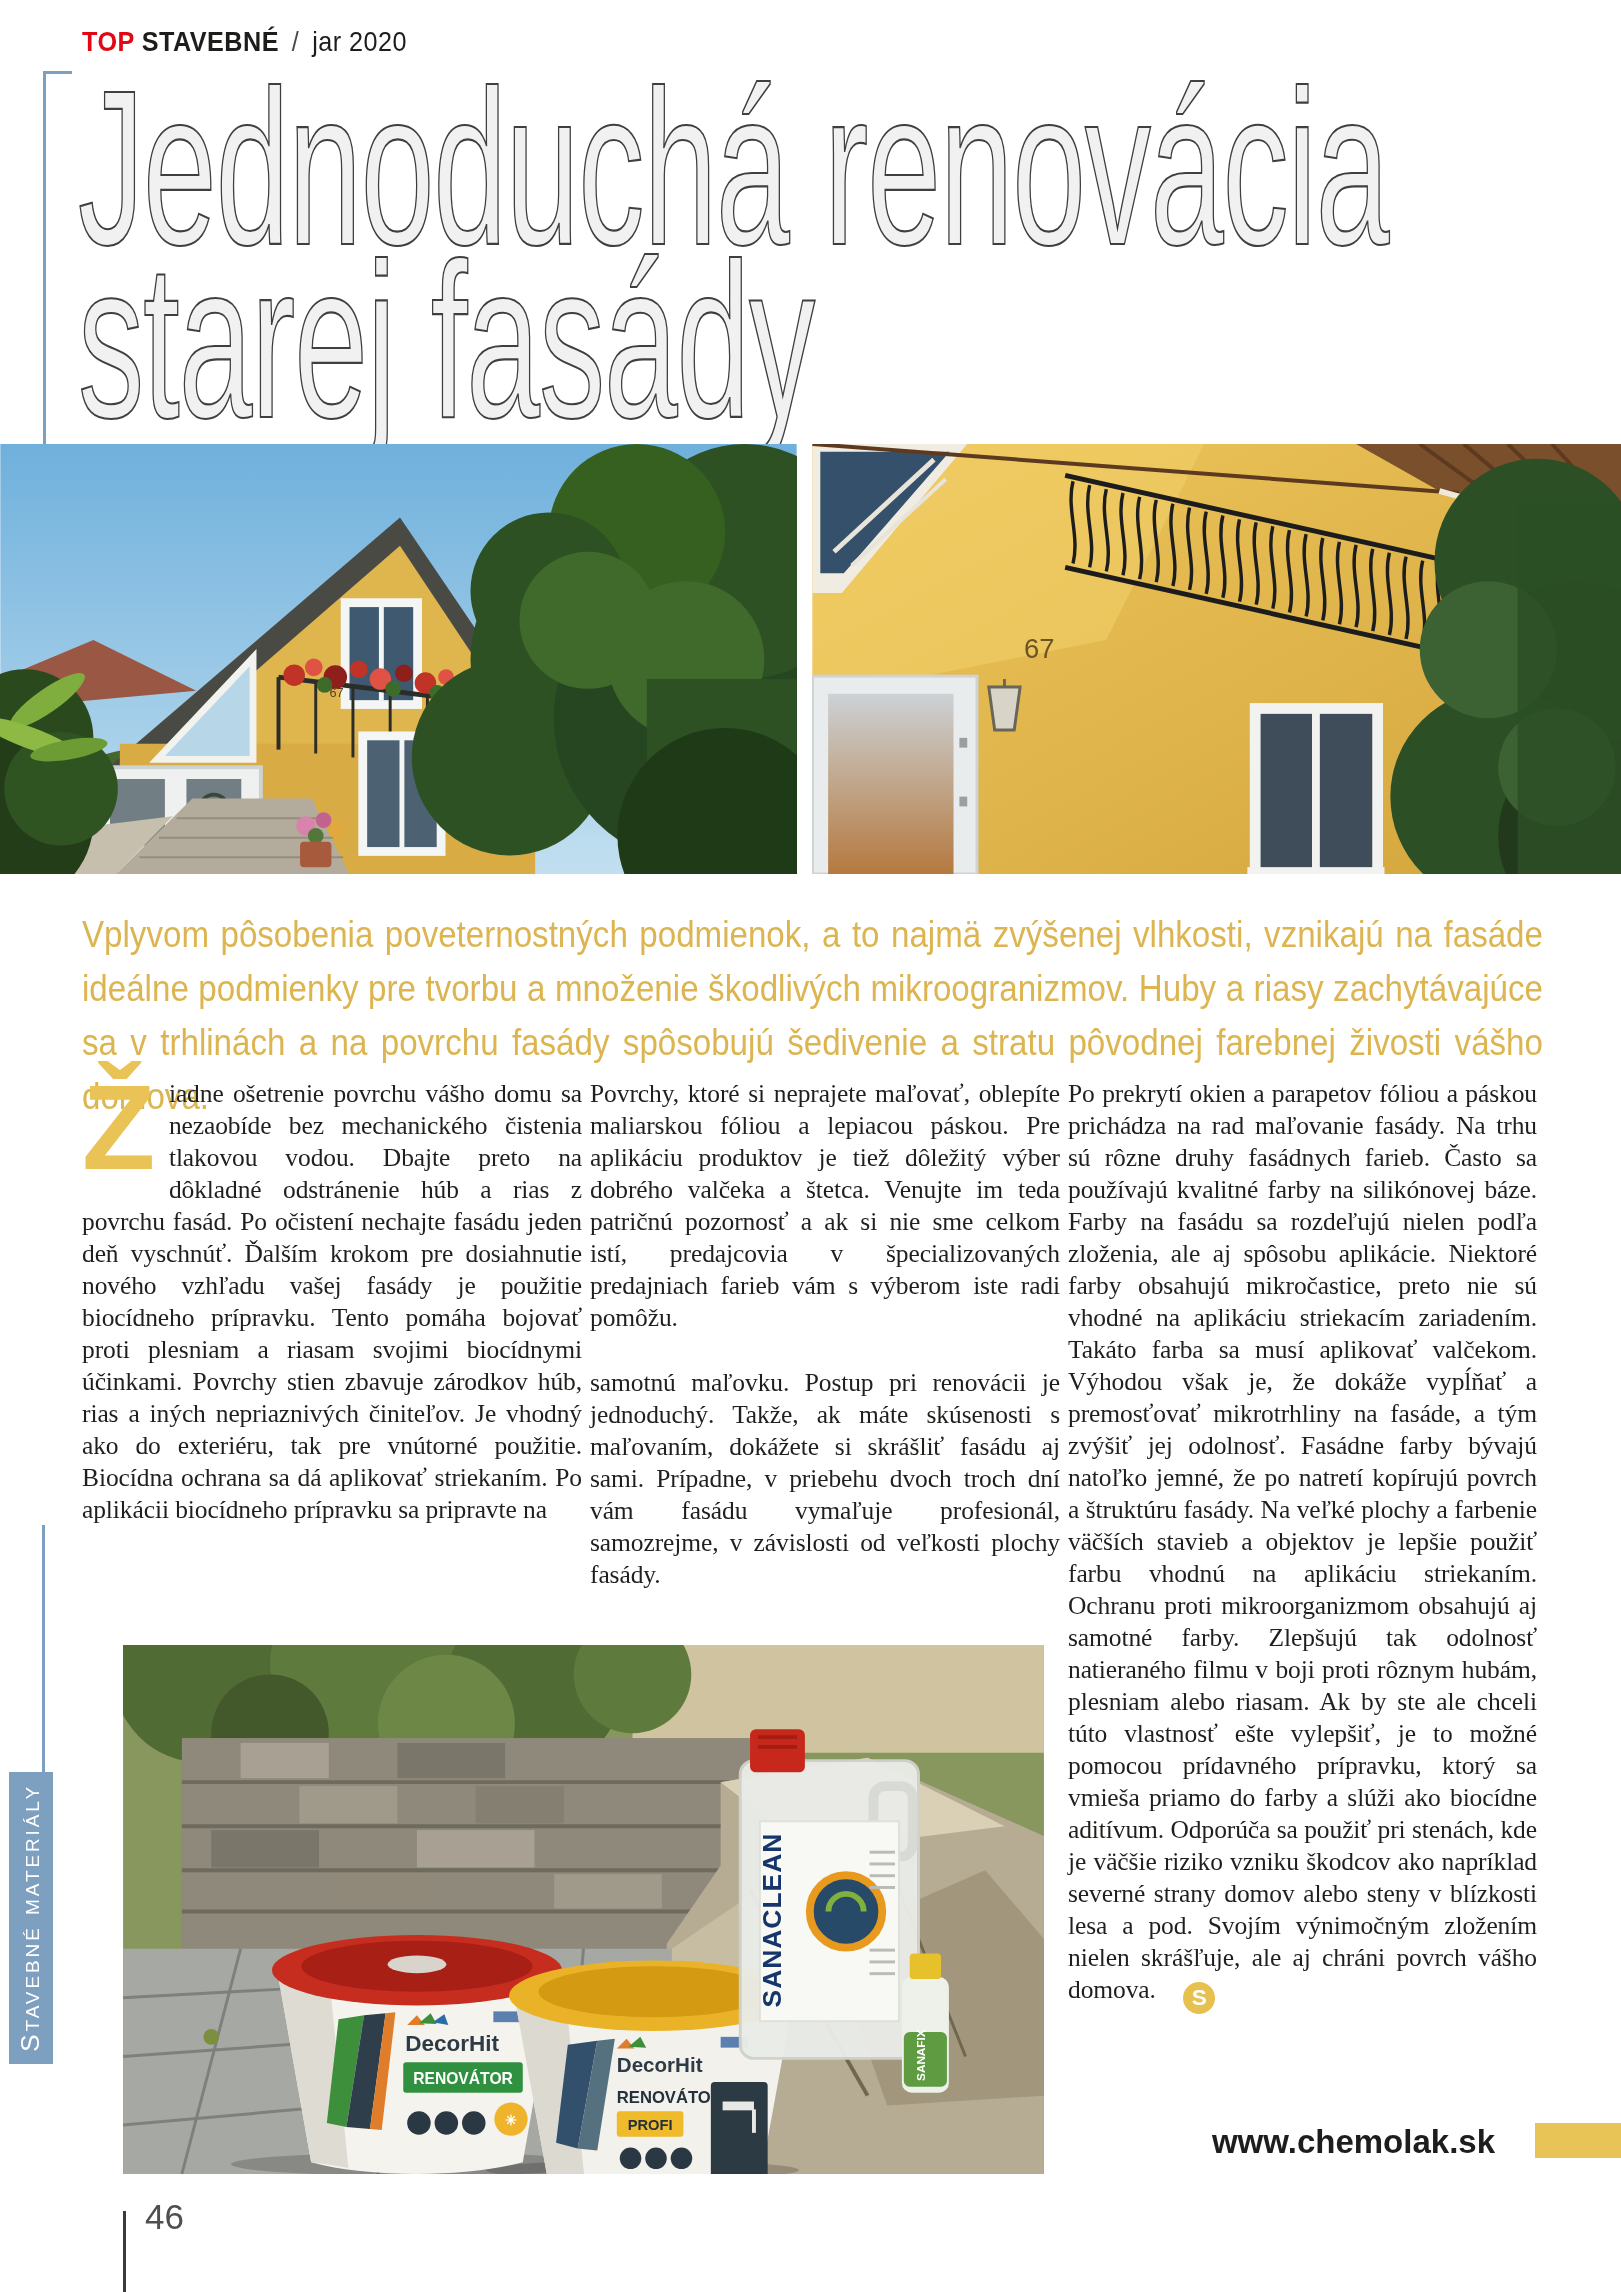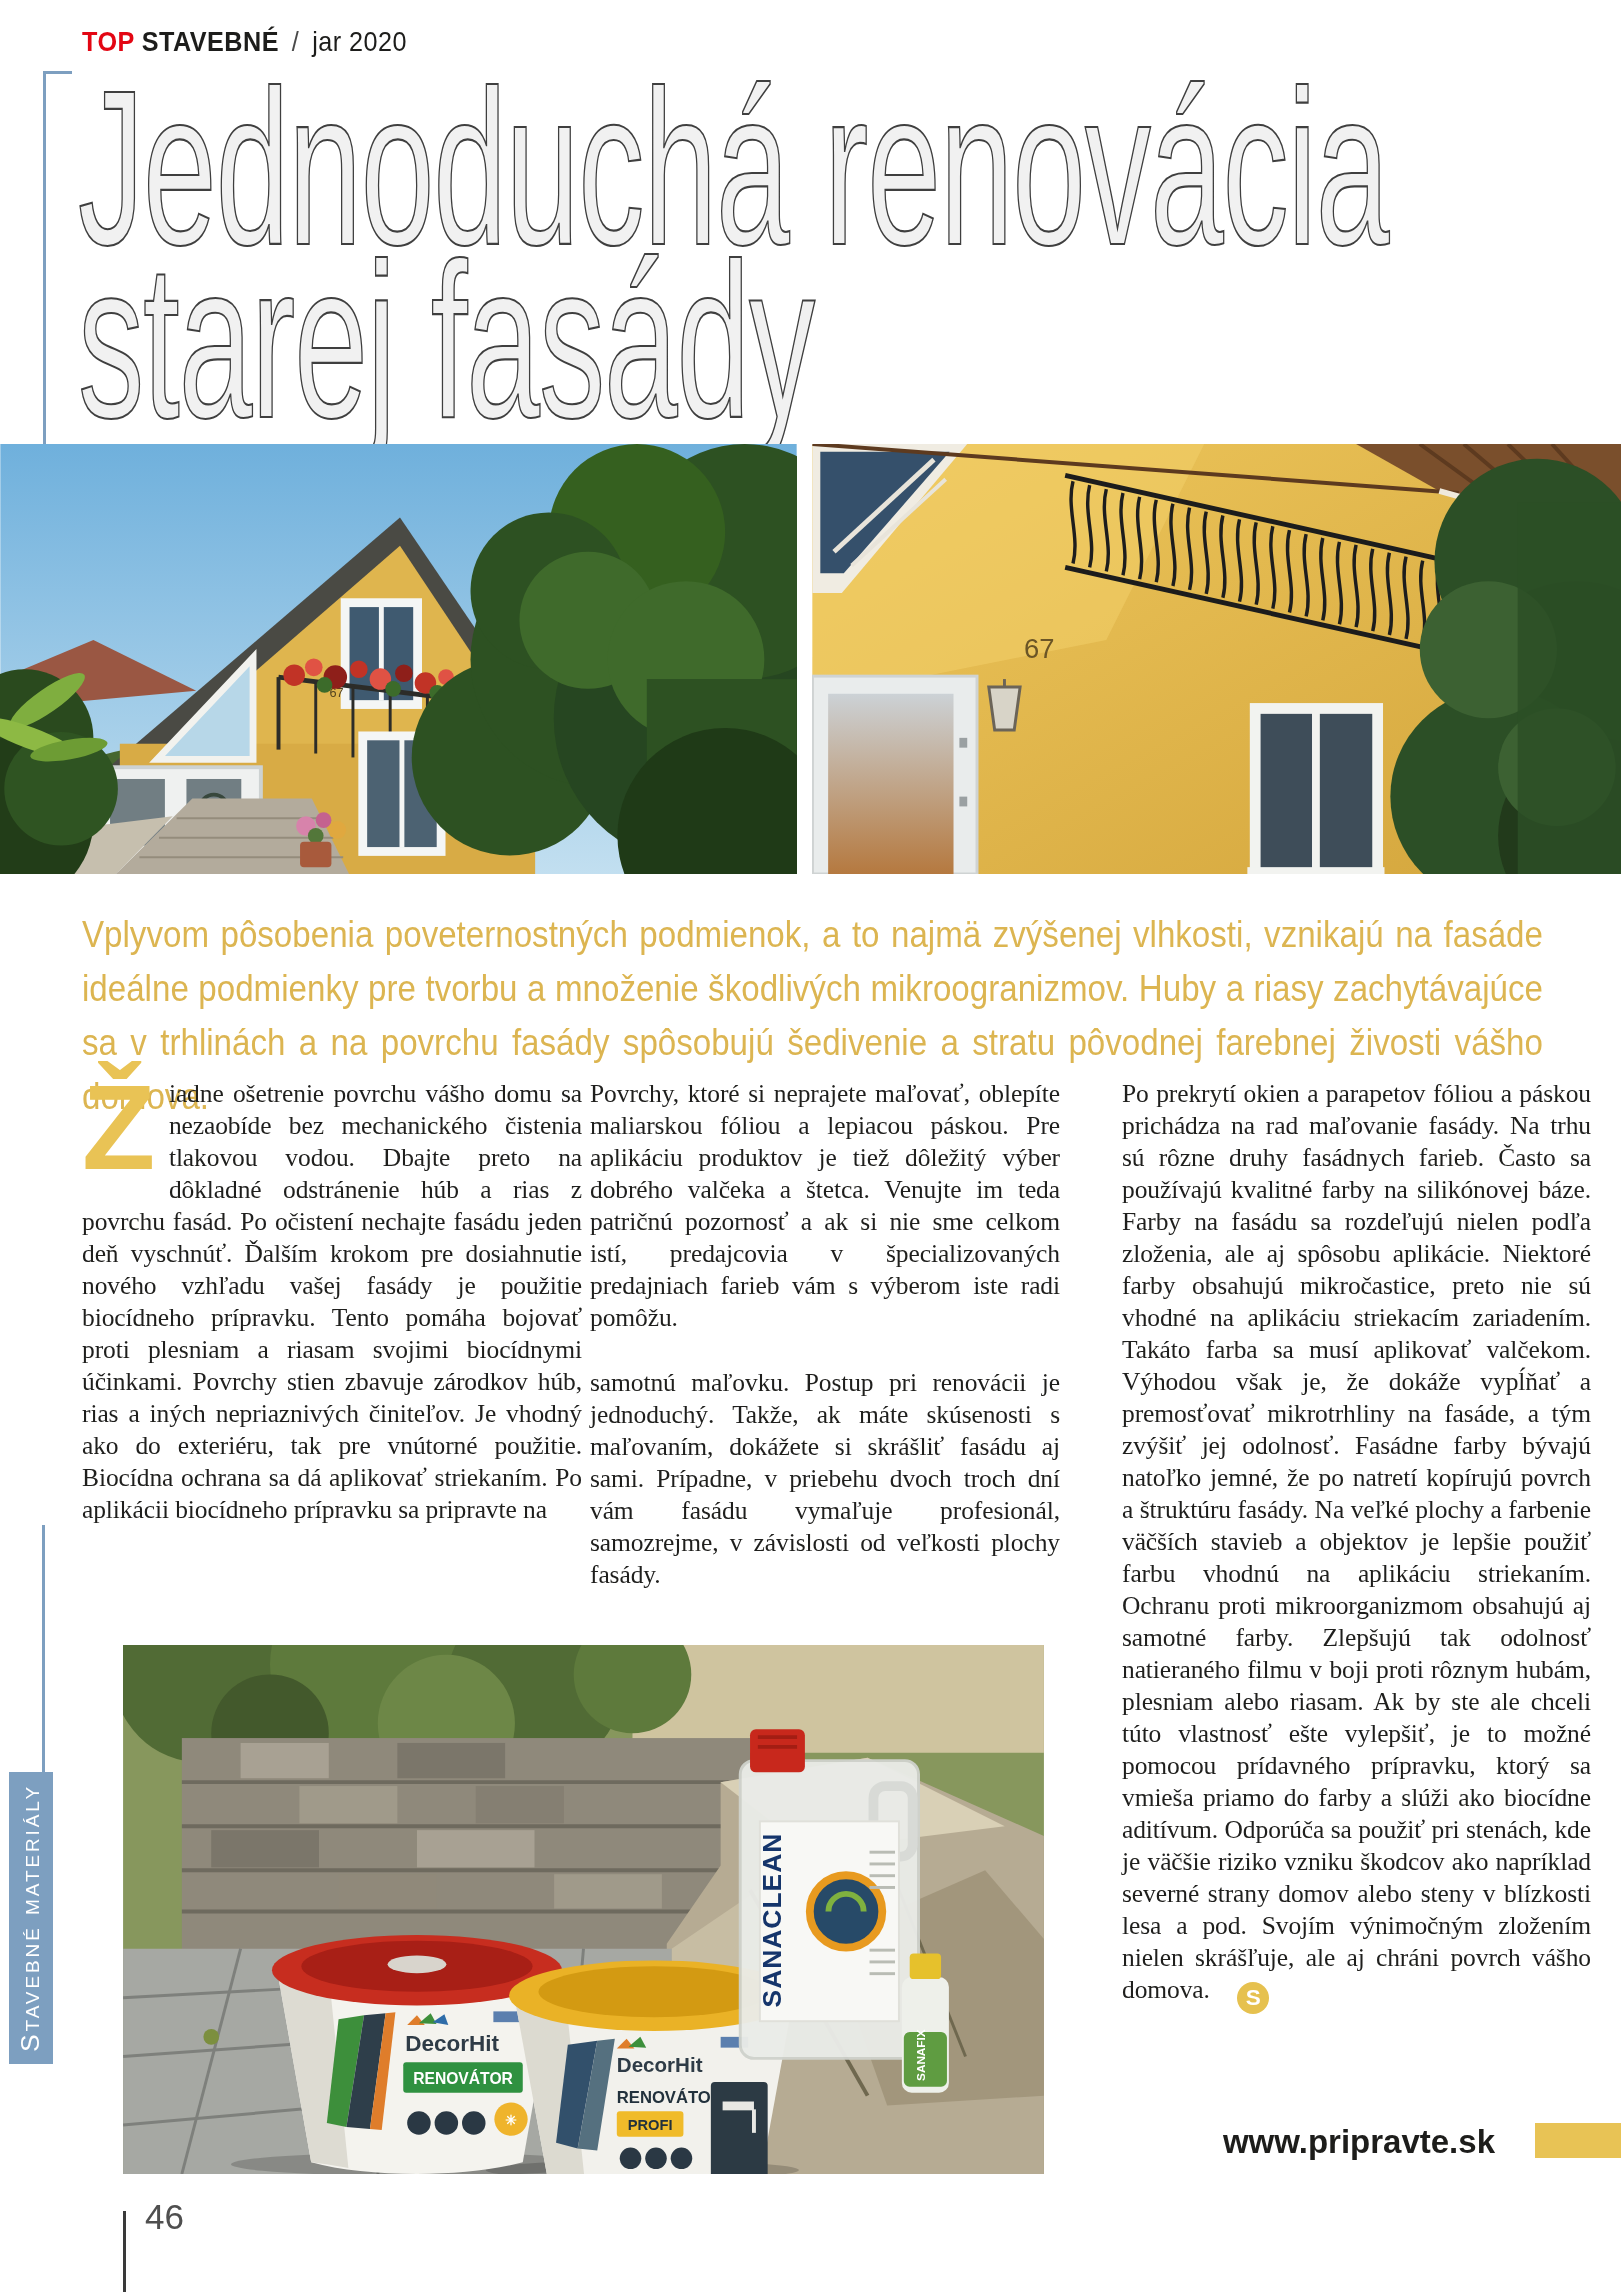--- a/index.html
+++ b/index.html
@@ -26,21 +26,21 @@
          color:#dcb551;text-align:justify;text-align-last:justify;
          transform:scaleX(.92);transform-origin:left top;}
 
   
   .col{top:1078px;font-family:"Liberation Serif",serif;font-size:25.5px;line-height:32px;
        letter-spacing:-0.1px;color:#1f1f1d;text-align:justify;}
   .col p{margin:0;}
   .col p + p{margin-top:33px;}
   .c1{left:82px;width:500px;}
   .c2{left:590px;width:470px;}
-  .c3{left:1122px;width:469px;}
+  .c3{left:1068px;width:469px;}
   .dropcap{float:left;font-family:"Liberation Sans",sans-serif;font-weight:bold;
            font-size:120px;line-height:95px;color:#e9c355;padding:2px 13.7px 0 0;}
   .endbadge{display:inline-block;width:32px;height:32px;border-radius:50%;background:#e6c14f;
             color:#fff;font-family:"Liberation Sans",sans-serif;font-weight:bold;
             font-size:22.5px;line-height:32px;text-align:center;vertical-align:-6.9px;margin-left:27.4px;}
 
   
   .side-box{left:8.8px;top:1772px;width:44px;height:292px;background:#7d9fc0;
             display:flex;align-items:center;justify-content:center;}
   .side-box span{writing-mode:vertical-rl;transform:rotate(180deg);
@@ -371,19 +371,19 @@
       <rect x="2" y="100" width="44" height="56" rx="6" fill="#5f9c41"></rect>
       <text transform="rotate(-90 24 150)" x="24" y="150" font-size="12" font-weight="bold" fill="#ffffff">SANAFIX</text>
     </g>
   </svg>
 
   <div class="abs rule" style="left:42px;top:1525px;width:2.9px;height:247px;"></div>
   <div class="abs side-box">
     <span>Stavebné materiály</span>
   </div>
 
-  <div class="abs website">www.pripravte.sk</div>
+  <div class="abs website">www.chemolak.sk</div>
   <div class="abs accent-bar"></div>
   <div class="abs pagenorule"></div>
   <div class="abs pageno">46</div>
 
 </div>
 
 
 </body></html>

